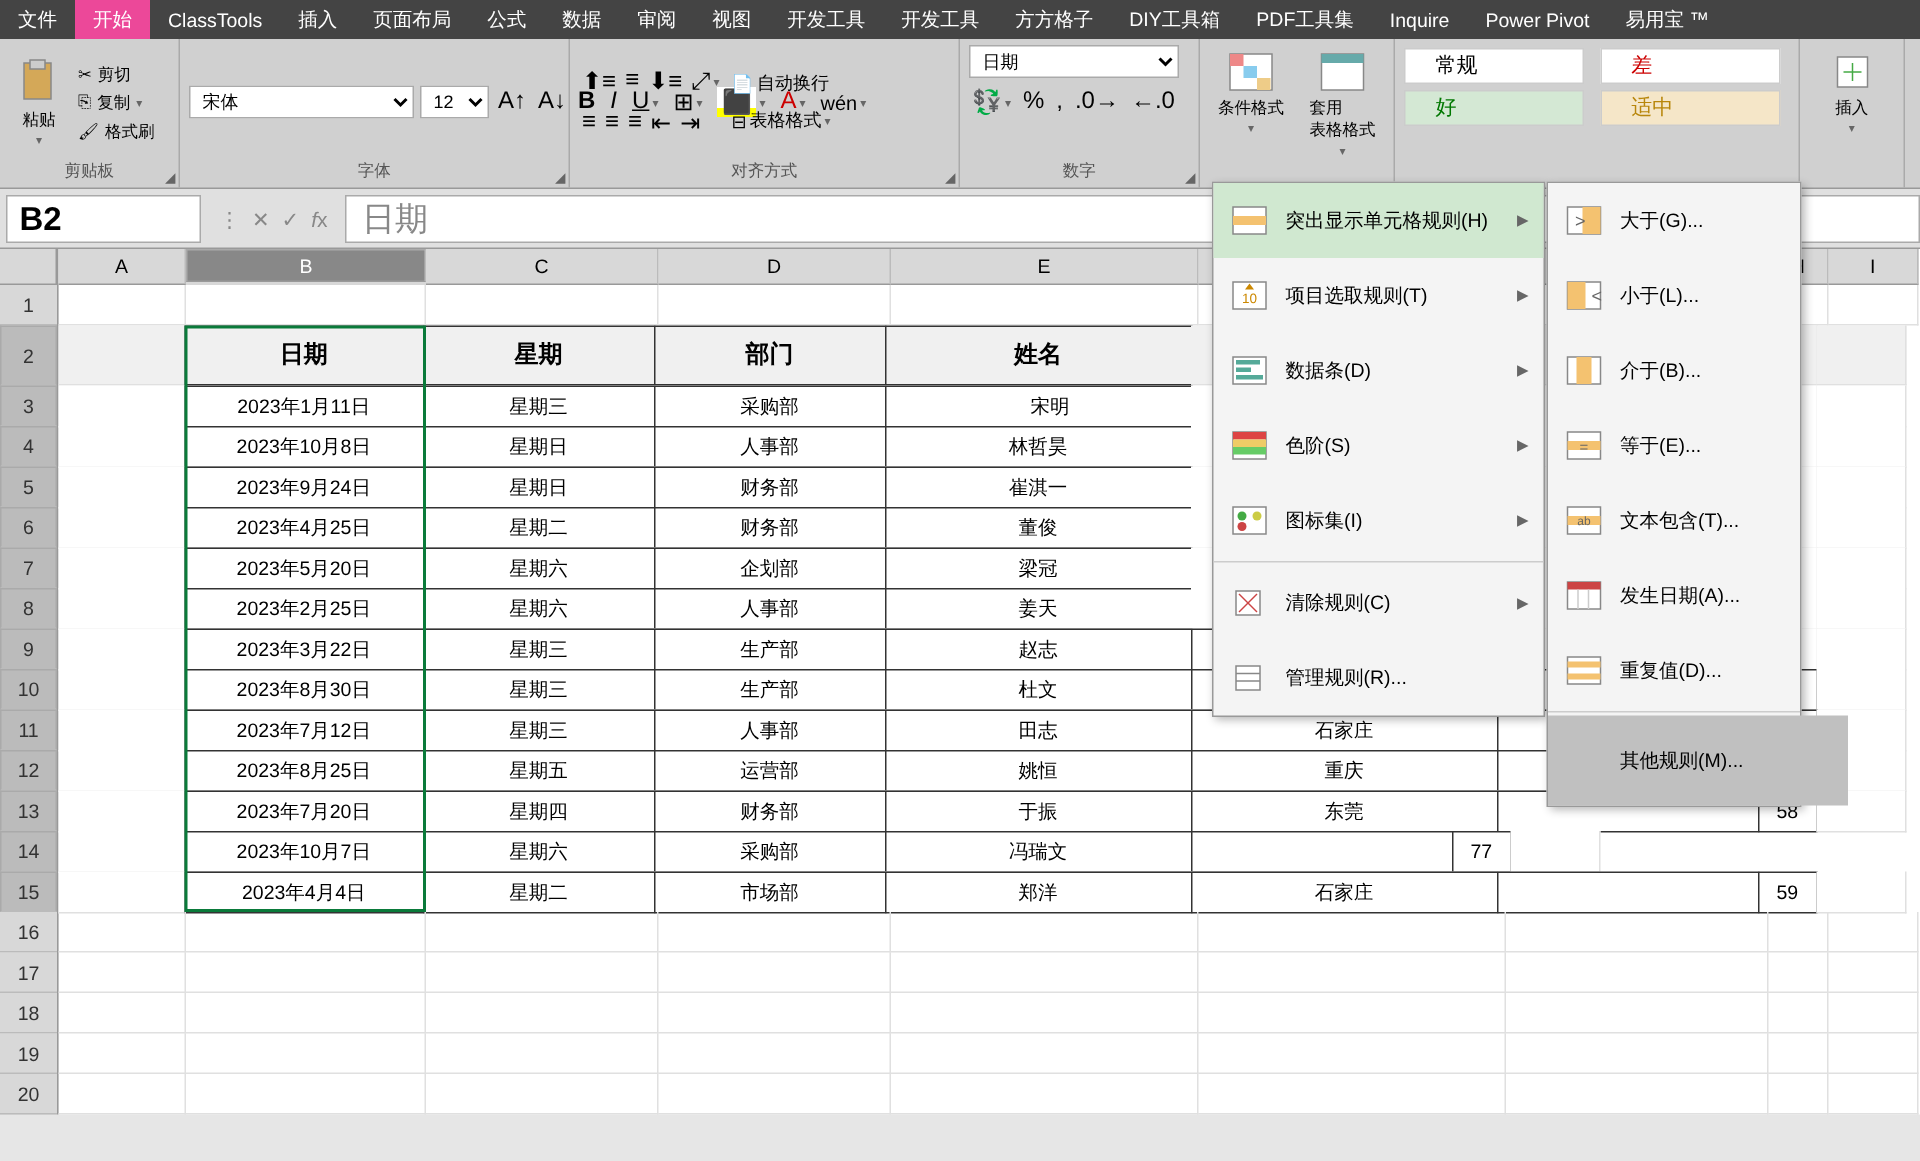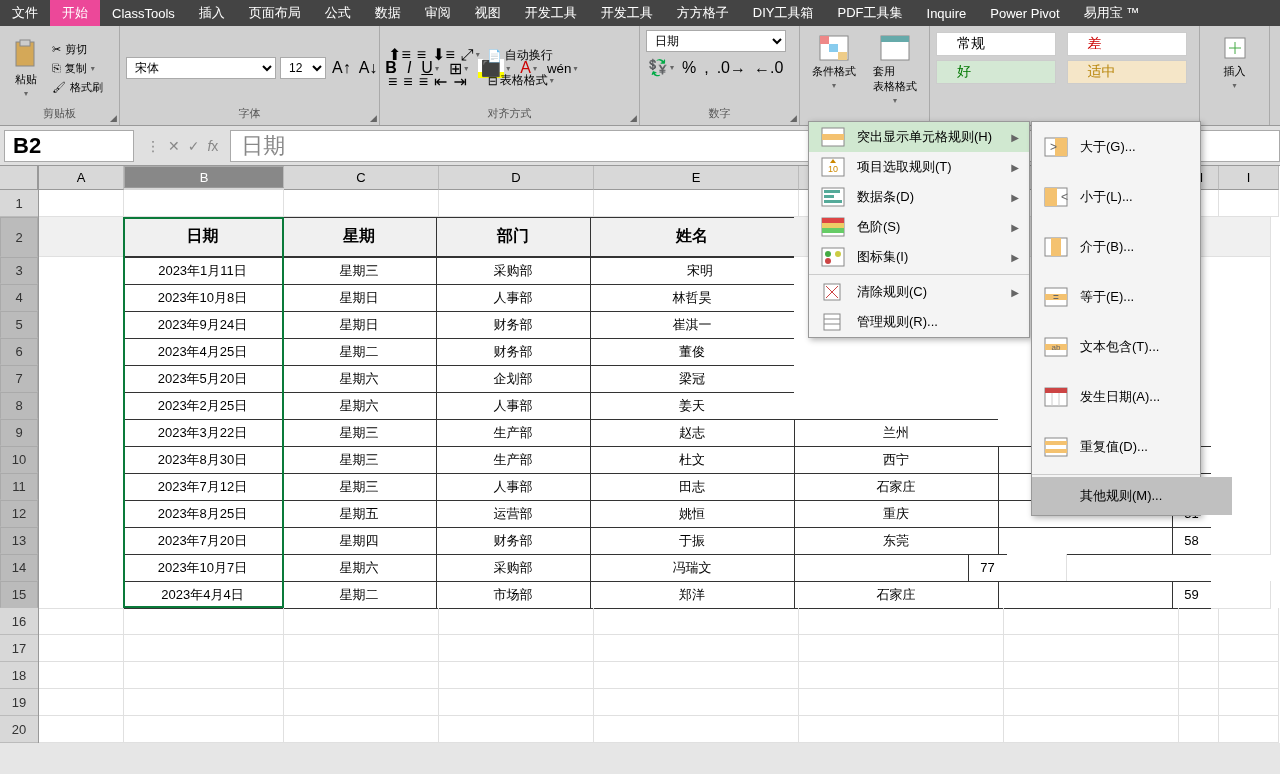--- a/index.html
+++ b/index.html
@@ -32,21 +32,21 @@
 .col-hdrs{display:flex;background:#d8d8d8;height:24px}
 .col-hdr{border-right:1px solid #bbb;border-bottom:1px solid #999;font-size:13px;display:flex;align-items:center;justify-content:center;background:#d8d8d8}
 .col-hdr.sel{background:#888;color:#fff}
 .cells{position:relative}
 .data-row{display:flex;height:27px}
 .cell{border-right:1px solid #e0e0e0;border-bottom:1px solid #e0e0e0;font-size:13px;display:flex;align-items:center;justify-content:center;overflow:hidden;white-space:nowrap}
 .tbl .cell{border:1px solid #333;background:#fff;margin:-0.5px}
 .tbl.hdr .cell{font-weight:bold;font-size:16px;background:#f0f0f0;height:40px}
 .selected-range{position:absolute;border:2px solid #0a7a3a;pointer-events:none}
 .menu-pop{position:absolute;background:#f4f4f4;border:1px solid #999;box-shadow:2px 2px 6px rgba(0,0,0,.3);z-index:100}
-.menu-row{display:flex;align-items:center;padding:3px 10px;font-size:13px;cursor:pointer;gap:10px;min-width:200px}
+.menu-row{display:flex;align-items:center;padding:13px 10px;font-size:13px;cursor:pointer;gap:10px;min-width:200px}
 .menu-row.active{background:#d0e8d0}
 .menu-row.hover{background:#c0c0c0}
 .menu-icon{width:28px;height:24px;display:flex;align-items:center;justify-content:center}
 .menu-arrow{margin-left:auto;font-size:10px;color:#666}
 .sep{height:1px;background:#ccc;margin:2px 0}
 .ribbon-expand{position:absolute;bottom:2px;right:2px;font-size:9px;color:#666;cursor:pointer}
 .clip-col{display:flex;flex-direction:column;gap:2px;font-size:11px}
 .clip-row{display:flex;align-items:center;gap:4px;cursor:pointer;padding:1px 4px}
 </style>
 </head>
@@ -644,17 +644,17 @@
       <div class="menu-icon">
         <svg width="26" height="22">
           <rect x="2" y="2" width="22" height="18" fill="#fff" stroke="#888"></rect>
           <rect x="2" y="5" width="22" height="4" fill="#f4c270"></rect>
           <rect x="2" y="13" width="22" height="4" fill="#f4c270"></rect>
         </svg>
       </div>
       <span>重复值(D)...</span>
     </div>
     <div class="sep"></div>
-    <div class="menu-row hover" style="padding: 7px 10px;">
+    <div class="menu-row hover" style="padding: 18px 10px;">
       <div class="menu-icon"></div>
       <span>其他规则(M)...</span>
     </div>
   </div>
 
 </body></html>

